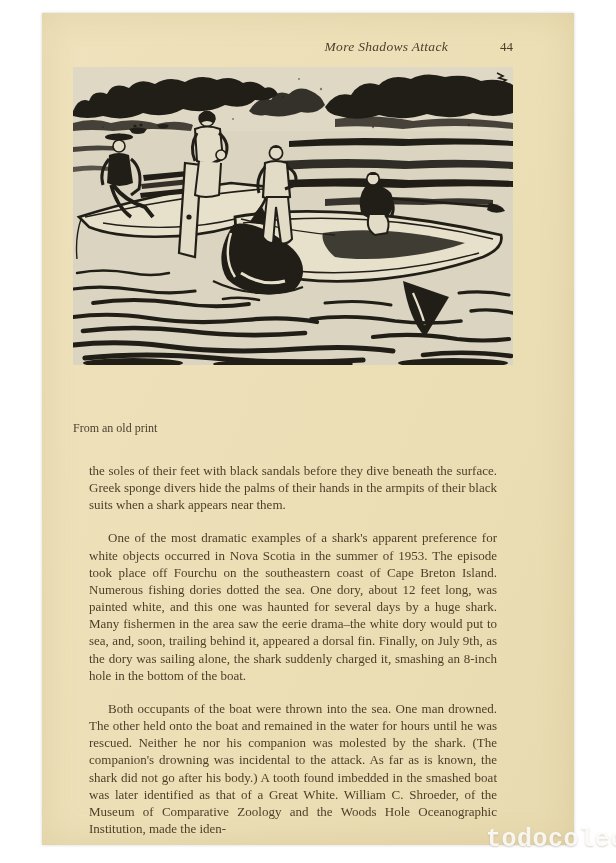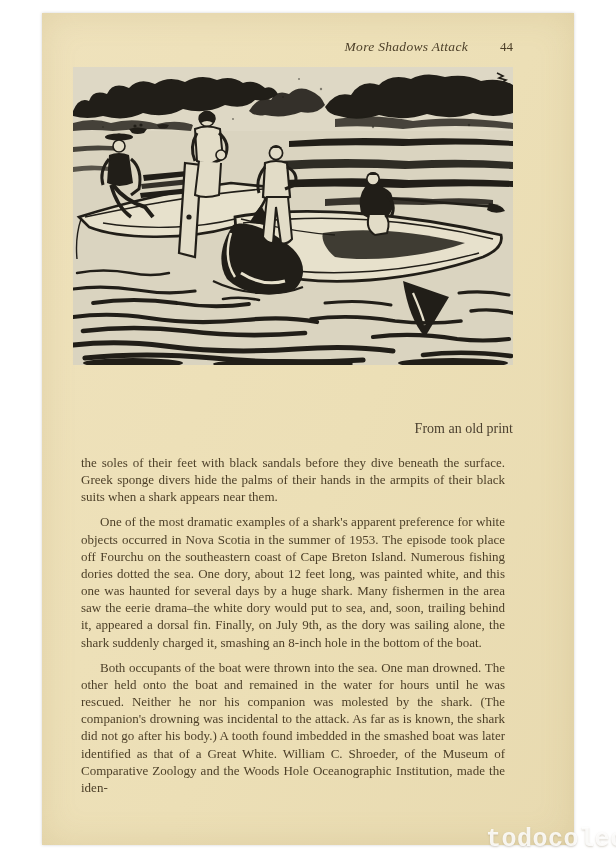--- a/index.html
+++ b/index.html
@@ -7,43 +7,43 @@
     width:616px;height:863px;background:#ffffff;position:relative;
     font-family:"Liberation Serif", serif; overflow:hidden;
   }
   .page{
     position:absolute;left:42px;top:13px;width:532px;height:832px;
     background:linear-gradient(115deg,#efe2bc 0%,#ecdfb6 55%,#e8dab0 100%);
     box-shadow: inset 0 0 34px rgba(168,138,80,.18), 0 0 3px rgba(0,0,0,.18);
   }
   .running-head{
     position:absolute;top:26px;left:31px;width:440px;
-    display:flex;justify-content:flex-end;align-items:baseline;gap:32px;
+    display:flex;justify-content:flex-end;align-items:baseline;gap:52px;
     color:#4c3f28;font-size:13.5px;
   }
   .running-head .title{font-style:italic;letter-spacing:.3px;}
   .running-head .pagenum{font-size:13px;}
   .figure{
     position:absolute;top:54px;left:31px;width:440px;height:298px;
   }
   .figure svg{display:block;width:440px;height:298px;}
   .caption{
     position:absolute;top:362px;left:31px;width:440px;
     font-size:10.8px;font-weight:bold;line-height:15.3px;letter-spacing:-.15px;
     text-align:justify;color:#443823;margin:0;
   }
   .credit{
     position:absolute;top:408px;left:31px;width:440px;
-    text-align:right;font-size:14px;color:#4c4130;
+    text-align:left;font-size:12px;color:#4c4130;
   }
   .bodytext{
     position:absolute;top:433px;left:31px;width:440px;
     font-size:13px;line-height:17.15px;text-align:justify;color:#4c3f28;
   }
-  .bodytext p{margin:8px;}
+  .bodytext p{margin:16px;}
   .bodytext p.indent{text-indent:19px;}
   .watermark{
     position:absolute;left:440px;top:825px;
     font-family:Liberation Mono, monospace;font-weight:bold;
     font-size:25px;letter-spacing:.5px;
     color:rgba(255,255,255,.85);
     text-shadow:0 1px 2px rgba(145,132,105,.35);
     z-index:5;
     margin-left:46px;
   }

